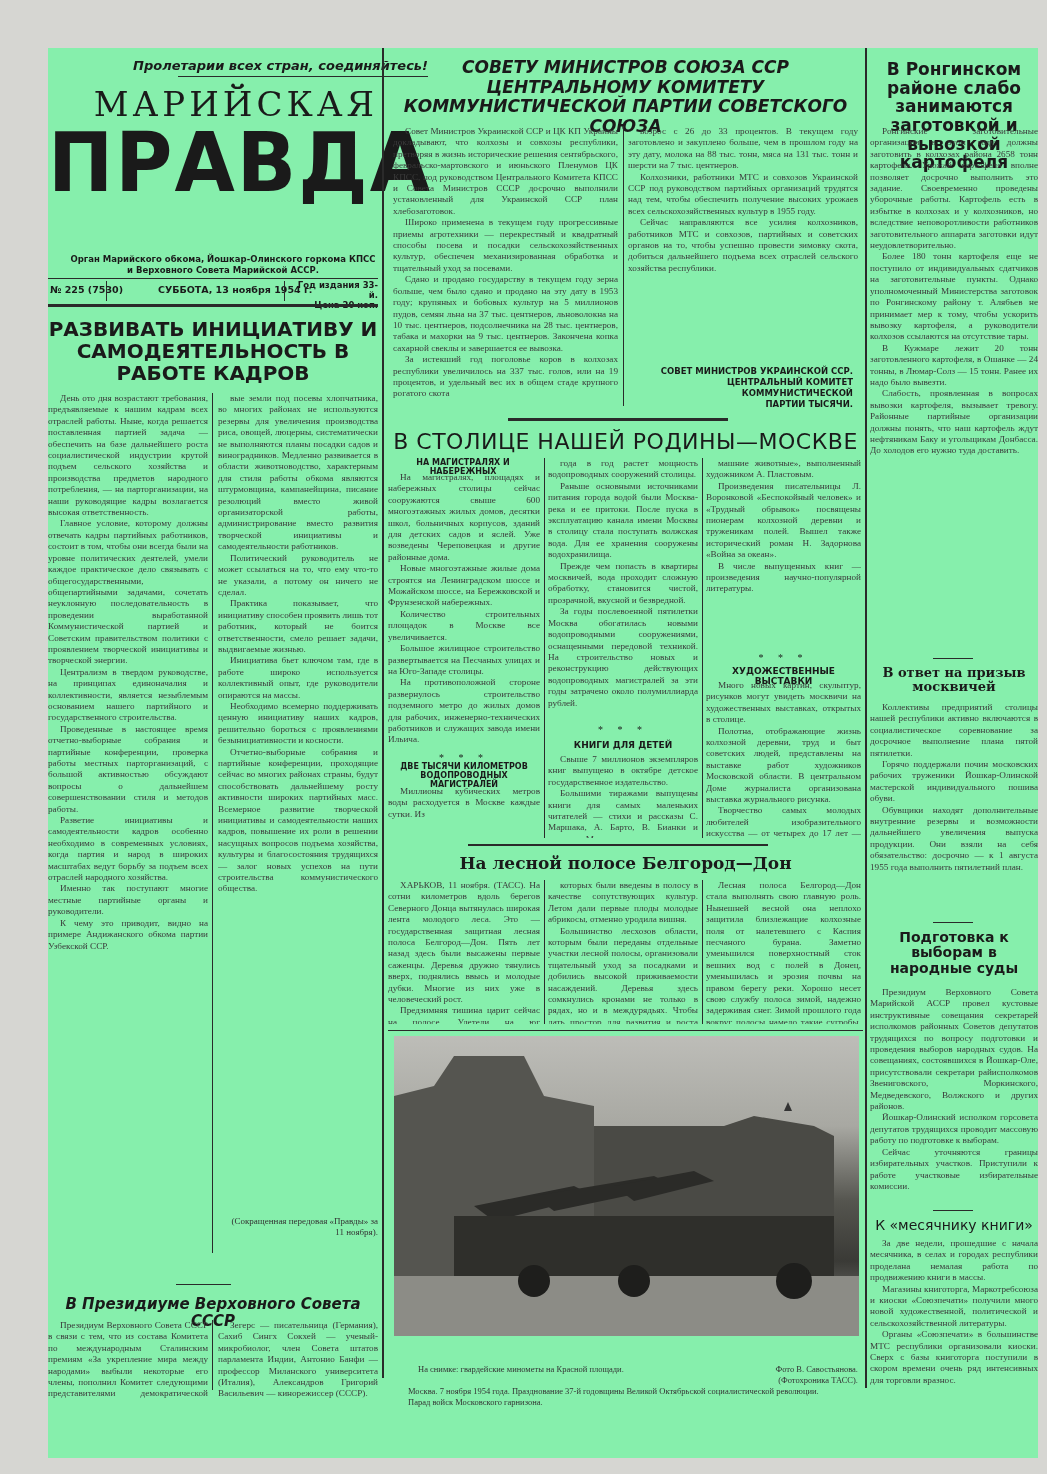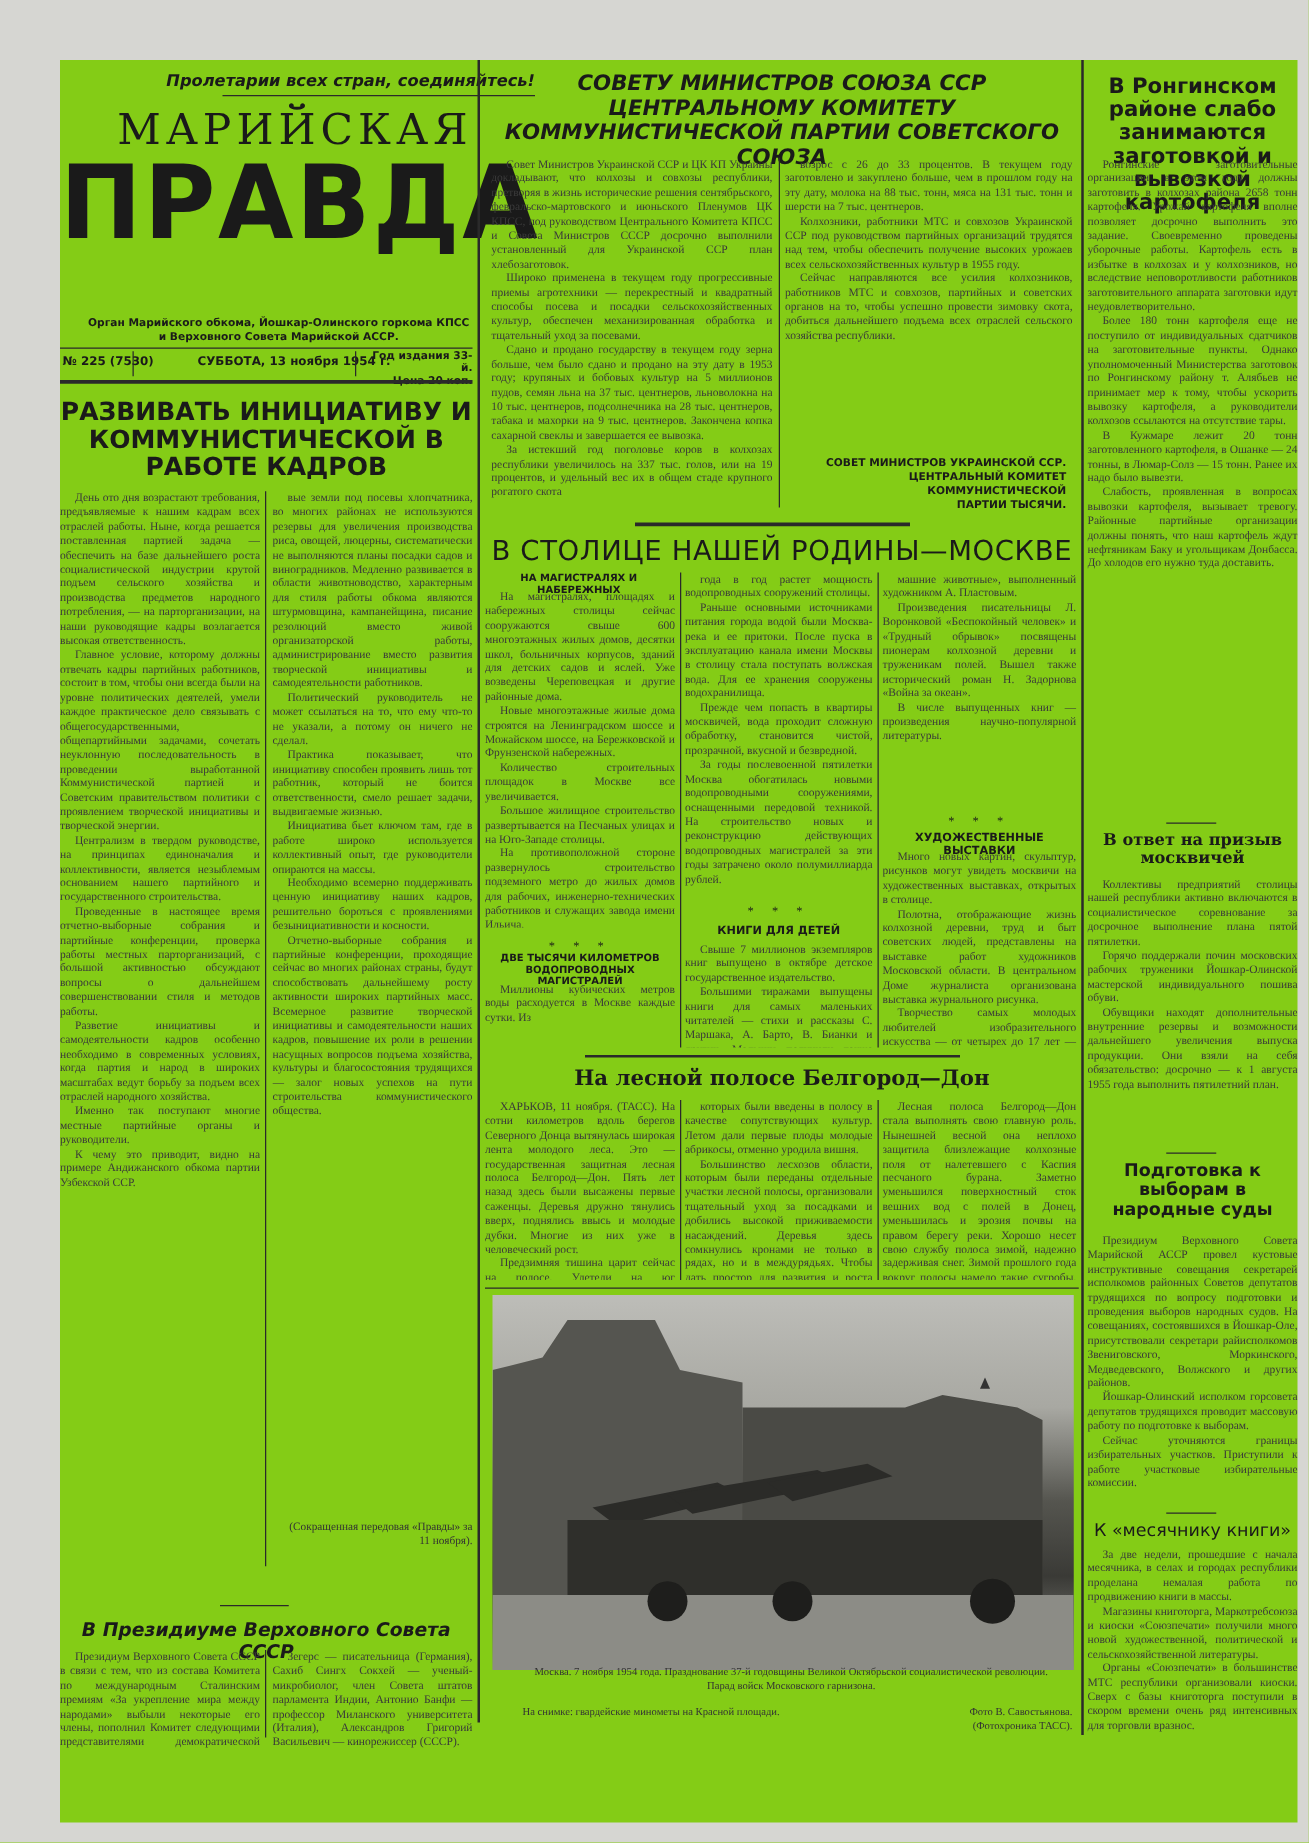--- a/index.html
+++ b/index.html
@@ -1,17 +1,17 @@
 <!DOCTYPE html>
 <html><head>
 <meta charset="utf-8">
 <style>
   html,body{margin:0;padding:0;}
   body{width:1047px;height:1474px;background:#d6d6d2;position:relative;overflow:hidden;font-family:"Liberation Serif","DejaVu Serif",serif;color:#1a1a1a;}
-  .page{position:absolute;left:48px;top:48px;width:990px;height:1410px;background:#84cc16;}
+  .page{position:absolute;left:48px;top:48px;width:990px;height:1410px;background:#86efac;}
   .abs{position:absolute;}
   .vline{position:absolute;width:2px;background:#2a2a2a;}
   .hline{position:absolute;height:2px;background:#2a2a2a;}
   .motto{font-family:"DejaVu Sans",sans-serif;font-style:italic;font-weight:bold;font-size:13px;text-align:right;}
   .title1{font-family:"DejaVu Serif",serif;font-size:34px;letter-spacing:4px;text-align:right;}
   .title2{font-family:"DejaVu Sans",sans-serif;font-weight:900;font-size:78px;text-align:center;letter-spacing:2px;transform:scaleY(1.05);}
   .organ{font-family:"DejaVu Sans",sans-serif;font-size:8.5px;text-align:center;line-height:11px;font-weight:bold;}
   .issue{font-family:"DejaVu Sans",sans-serif;font-size:9.5px;font-weight:bold;}
   .h-big{font-family:"DejaVu Sans",sans-serif;font-weight:bold;text-align:center;line-height:1.1;}
   .h-ital{font-family:"DejaVu Sans",sans-serif;font-weight:bold;font-style:italic;text-align:center;line-height:1.15;}
@@ -40,21 +40,21 @@
   <div class="abs issue" style="left:2px;top:236px;">№ 225 (7530)</div>
   <div class="vline" style="left:58px;top:233px;height:20px;width:1px;"></div>
   <div class="abs issue" style="left:110px;top:236px;">СУББОТА, 13 ноября 1954 г.</div>
   <div class="vline" style="left:236px;top:233px;height:20px;width:1px;"></div>
   <div class="abs issue" style="left:245px;top:232px;width:85px;text-align:right;font-size:8.5px;line-height:10px;">
     <div>Год издания 33-й.</div>
     <div>Цена 20 коп.</div>
   </div>
   <div class="hline" style="left:0;top:256px;width:330px;height:3px;"></div>
 
-  <div class="abs h-big" style="left:0;top:270px;width:330px;font-size:20px;">РАЗВИВАТЬ ИНИЦИАТИВУ И КОММУНИСТИЧЕСКОЙ В РАБОТЕ КАДРОВ</div>
+  <div class="abs h-big" style="left:0;top:270px;width:330px;font-size:20px;">РАЗВИВАТЬ ИНИЦИАТИВУ И САМОДЕЯТЕЛЬНОСТЬ В РАБОТЕ КАДРОВ</div>
   <div class="abs body" style="left:0;top:345px;width:160px;height:860px;">
     <p>День ото дня возрастают требования, предъявляемые к нашим кадрам всех отраслей работы. Ныне, когда решается поставленная партией задача — обеспечить на базе дальнейшего роста социалистической индустрии крутой подъем сельского хозяйства и производства предметов народного потребления, — на парторганизации, на наши руководящие кадры возлагается высокая ответственность.</p>
       <p>Главное условие, которому должны отвечать кадры партийных работников, состоит в том, чтобы они всегда были на уровне политических деятелей, умели каждое практическое дело связывать с общегосударственными, общепартийными задачами, сочетать неуклонную последовательность в проведении выработанной Коммунистической партией и Советским правительством политики с проявлением творческой инициативы и творческой энергии.</p>
       <p>Централизм в твердом руководстве, на принципах единоначалия и коллективности, является незыблемым основанием нашего партийного и государственного строительства.</p>
       <p>Проведенные в настоящее время отчетно-выборные собрания и партийные конференции, проверка работы местных парторганизаций, с большой активностью обсуждают вопросы о дальнейшем совершенствовании стиля и методов работы.</p>
       <p>Разветие инициативы и самодеятельности кадров особенно необходимо в современных условиях, когда партия и народ в широких масштабах ведут борьбу за подъем всех отраслей народного хозяйства.</p>
       <p>Именно так поступают многие местные партийные органы и руководители.</p>
       <p>К чему это приводит, видно на примере Андижанского обкома партии Узбекской ССР.</p>
   </div>
   <div class="vline" style="left:164px;top:345px;height:860px;width:1px;"></div>
@@ -168,21 +168,21 @@
       <polygon points="80,170 180,150 200,160 100,185" fill="#2b2b28"></polygon>
       <polygon points="140,160 260,140 280,150 160,175" fill="#2b2b28"></polygon>
       <polygon points="220,150 300,135 320,145 240,165" fill="#2b2b28"></polygon>
       <rect x="60" y="180" width="380" height="60" fill="#2f2f2b"></rect>
       <circle cx="140" cy="245" r="16" fill="#1e1e1c"></circle>
       <circle cx="240" cy="245" r="16" fill="#1e1e1c"></circle>
       <circle cx="400" cy="245" r="18" fill="#1e1e1c"></circle>
       <polygon points="390,75 394,66 398,75" fill="#333"></polygon>
     </svg>
   </div>
-  <div class="abs caption" style="left:360px;top:1284px;width:450px;text-align:center;">
+  <div class="abs caption" style="left:360px;top:1338px;width:450px;">
     <div>Москва. 7 ноября 1954 года. Празднование 37-й годовщины Великой Октябрьской социалистической революции.</div>
     <div>Парад войск Московского гарнизона.</div>
   </div>
   <div class="abs caption" style="left:370px;top:1316px;width:250px;">На снимке: гвардейские минометы на Красной площади.</div>
   <div class="abs caption" style="left:700px;top:1316px;width:110px;text-align:right;">
     <div>Фото В. Савостьянова.</div>
     <div>(Фотохроника ТАСС).</div>
   </div>
 
   <div class="vline" style="left:817px;top:0;height:1340px;"></div>

